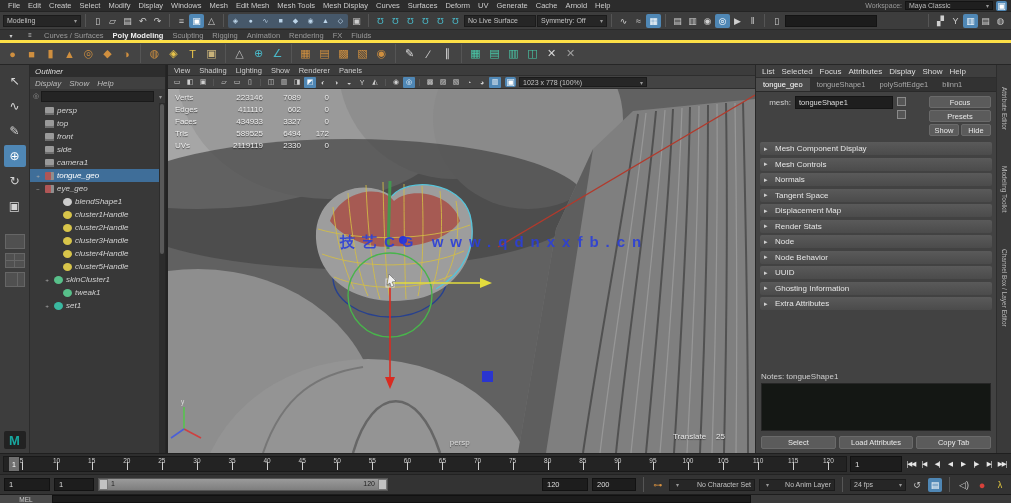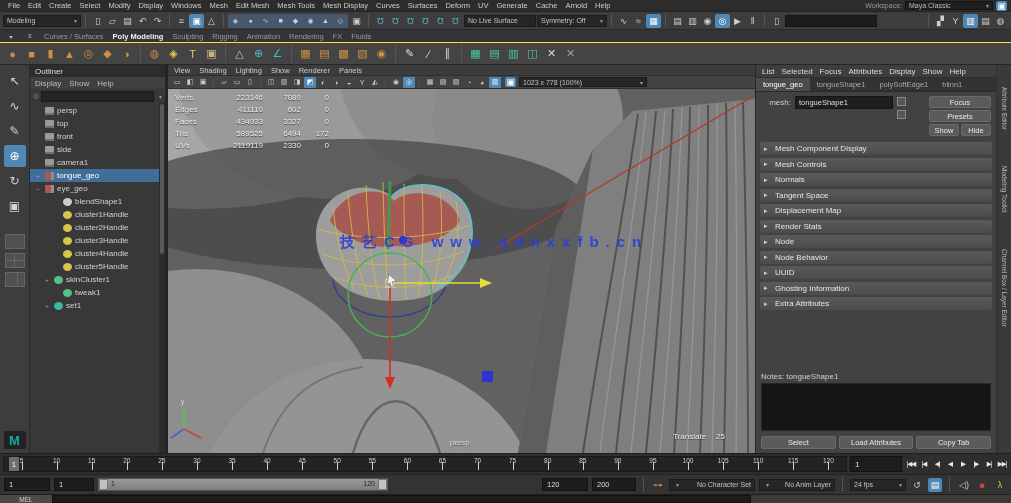--- a/index.html
+++ b/index.html
@@ -17,21 +17,21 @@
   #workspace-select { width:88px; height:9px; background:#1f1f1f; border:1px solid #141414;
     font-size:7px; color:#bbb; padding:0 3px; display:flex; align-items:center; justify-content:space-between;}
   
   #statusline { height:18px; background:#3d3d3d; font-size:8px; padding:0 3px; gap:1px; border-bottom:1px solid #2a2a2a;}
   .dd-field { height:12px; background:#262626; border:1px solid #1b1b1b; color:#c2c2c2;
     display:flex; align-items:center; justify-content:space-between; padding:0 3px; font-size:7px; white-space:nowrap;}
   .caret { font-size:6px; color:#999; margin-left:3px; }
   .magnet::before { content:"Ω"; display:inline-block; transform:rotate(180deg); color:#49b8c8; font-size:9px;}
   #numeric-input-field { width:92px; height:12px; background:#1c1c1c; border:1px solid #141414; }
   
-  #shelf-tabs { height:13px; background:#343434; font-size:7.5px; gap:9px; padding:0 6px; border-bottom:1px solid #fde047;}
+  #shelf-tabs { height:13px; background:#343434; font-size:7.5px; gap:9px; padding:0 6px; border-bottom:3px solid #fde047;}
   #shelf-tabs .tab { color:#9a9a9a; white-space:nowrap; }
   #shelf-tabs .tab.active { color:#f0f0f0; font-weight:bold; }
   #shelf-icons { height:22px; background:#444444; gap:2px; padding:0 4px; border-bottom:1px solid #262626;}
   #shelf-icons .shelf-icon { width:17px; height:17px; display:inline-flex; align-items:center;
      justify-content:center; font-size:11px; border-radius:2px; }
   #shelf-icons .sep { margin:1px 3px; }
   
   #main { display:flex; height:388px; }
   
   #toolbox { width:30px; background:#3d3d3d; border-right:1px solid #2b2b2b; display:flex;
@@ -43,21 +43,21 @@
   .layout-btn { width:20px; height:15px; border:1px solid #666; background:#505050; }
   .layout-btn.four { background:linear-gradient(#505050,#505050) , #505050;
     background-image:linear-gradient(#666,#666),linear-gradient(#666,#666);
     background-size:1px 100%,100% 1px; background-position:center,center; background-repeat:no-repeat;}
   .layout-btn.two { background-image:linear-gradient(#666,#666); background-size:1px 100%;
     background-position:65% 0; background-repeat:no-repeat;}
   #maya-logo { margin-top:auto; margin-bottom:4px; width:22px; height:18px; display:flex;
     align-items:center; justify-content:center; color:#18a8a0; font-weight:bold; font-size:13px;
     background:#222; border-radius:2px;}
   
-  #outliner { width:136px; background:#383838; border-right:1px solid #262626; display:flex; flex-direction:column; font-size:8px;}
+  #outliner { width:136px; background:#383838; border-right:1px solid #262626; display:flex; flex-direction:column; font-size:8px;font-style:italic;}
   #outliner-titlebar { height:12px; background:#2d2d2d; padding-left:5px; color:#ddd; display:flex; align-items:center;}
   #outliner-menus { height:12px; display:flex; gap:8px; padding-left:5px; align-items:center; color:#bbb; background:#404040;}
   #outliner-search { height:14px; display:flex; align-items:center; gap:2px; padding:1px 3px; background:#383838;}
   #outliner-search .box { flex:1; height:11px; background:#242424; border:1px solid #1a1a1a;}
   #outliner-list { flex:1; position:relative; overflow:hidden; padding-top:1px;}
   .ol-row { height:13px; display:flex; align-items:center; gap:3px; padding-left:16px; color:#d2d2d2; white-space:nowrap;}
   .ol-row.selected { background:#3f6e99; color:#fff; }
   .ol-exp { width:8px; font-size:6px; color:#aaa; text-align:center; margin-left:-12px; }
   .ol-icon { width:9px; height:8px; border-radius:1px; flex:0 0 auto; }
   .ol-icon[data-icon="cam"] { background:#9a9a9a; box-shadow:inset 0 -2px 0 #6f6f6f; }

